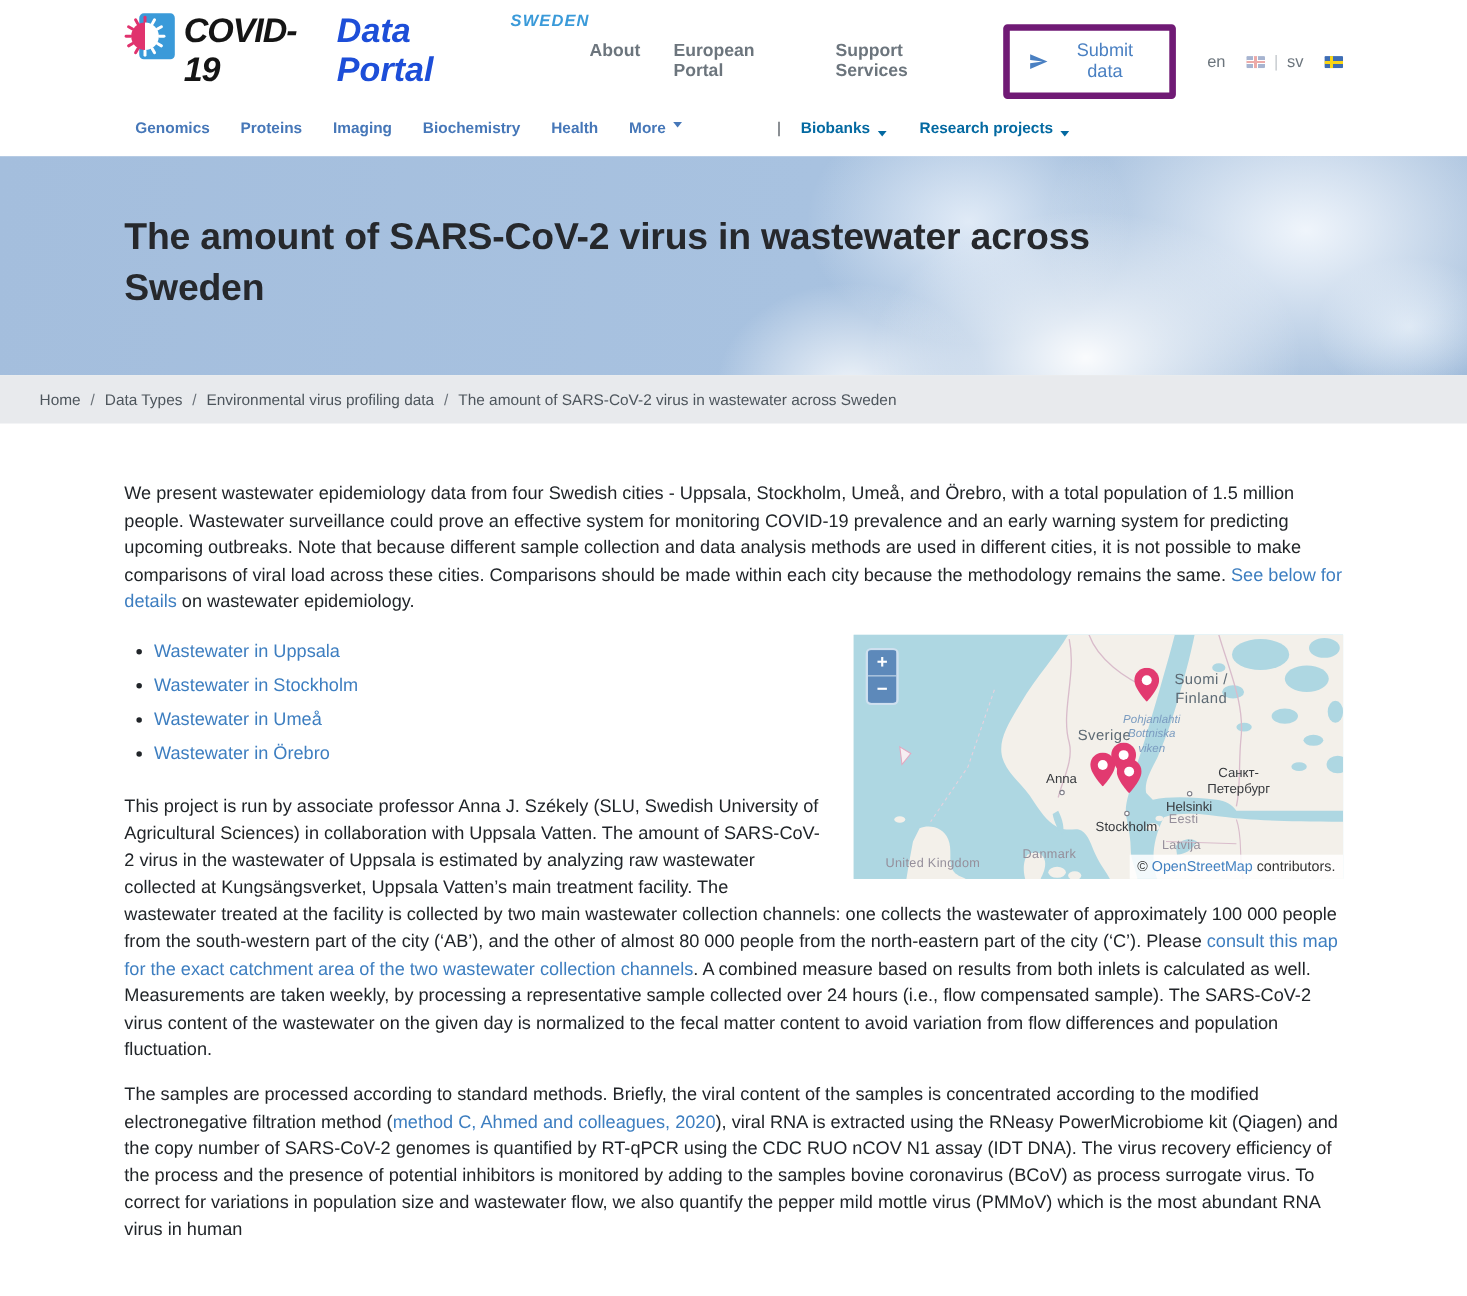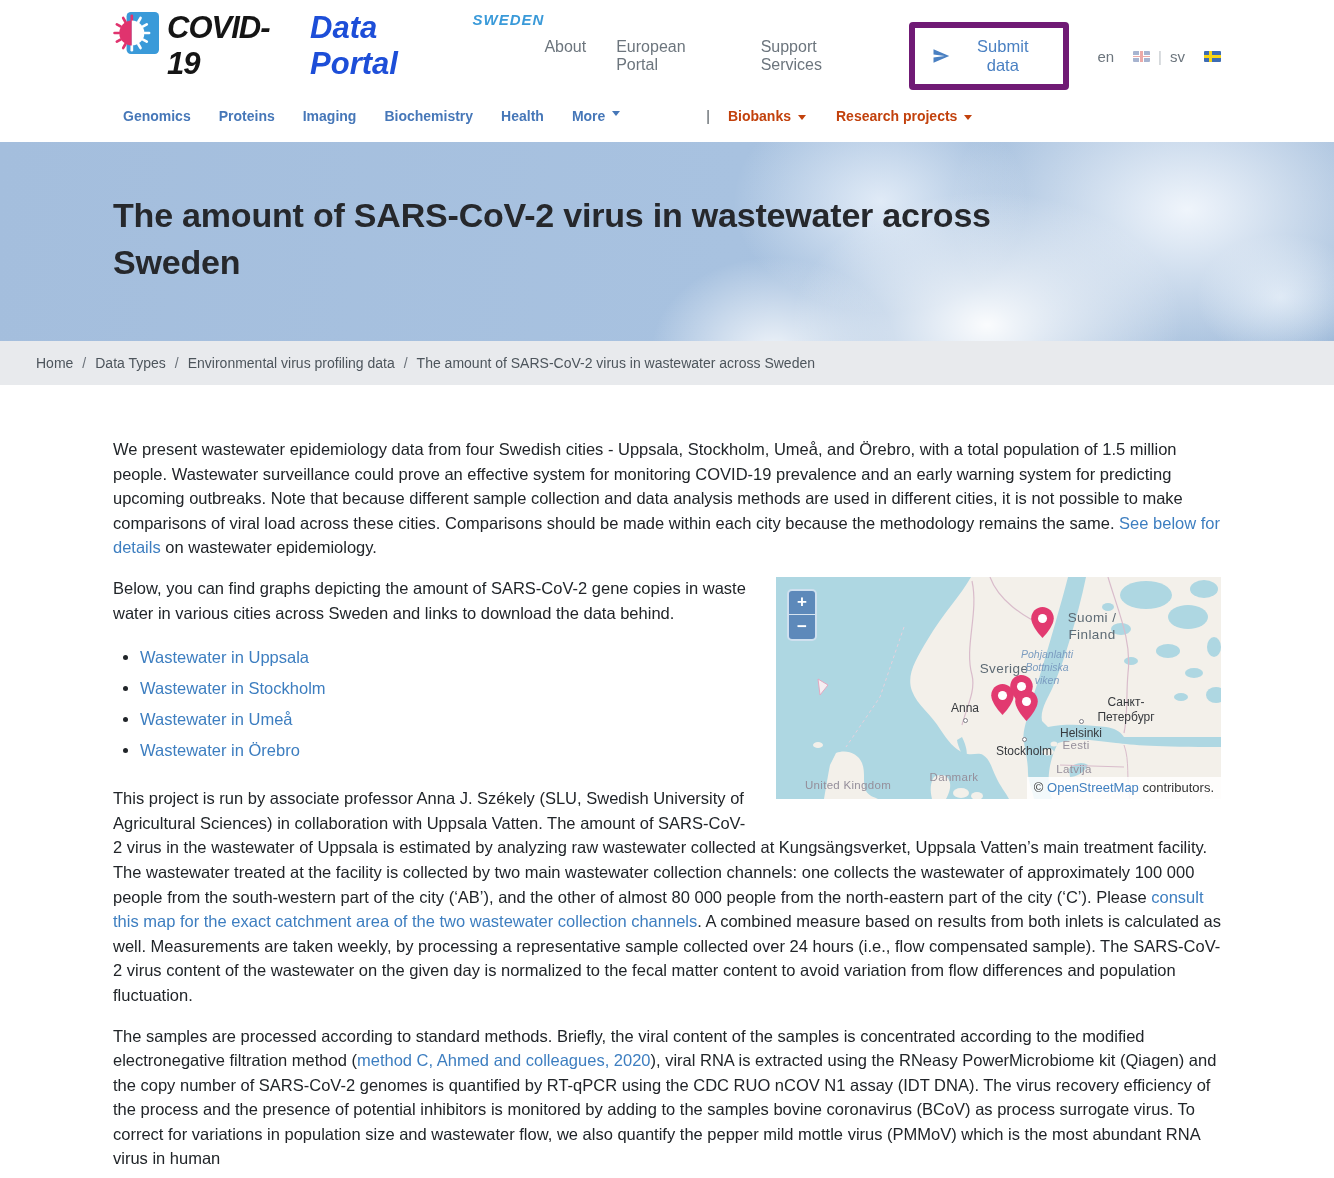--- a/index.html
+++ b/index.html
@@ -13,21 +13,21 @@
   
   .header { background:#fff; padding-top:10px; }
   .header-top { display:flex; align-items:flex-start; justify-content:space-between; height:92px; }
   .logo { display:flex; align-items:flex-start; gap:8px; cursor:pointer; }
   .logo-text { display:flex; flex-direction:row; }
   .logo-row { display:flex; align-items:baseline; gap:9px; font-style:italic; }
   .logo-covid { font-size:31px; font-weight:800; color:#151515; letter-spacing:-1px; }
   .logo-portal { font-size:31px; font-weight:700; color:#1d4ed8; }
   .logo-sweden { font-size:15px; font-weight:800; color:#3a9ad9; font-style:italic; text-align:right; letter-spacing:1px; margin-top:1px; }
   .header-right { display:flex; align-items:center; gap:28px; margin-top:12px; }
-  .top-link { color:#6c757d; font-size:16px; text-decoration:none; cursor:pointer; }
+  .top-link { color:#6c757d; font-size:16px; text-decoration:none; cursor:pointer;font-weight:bold; }
   .submit-btn { display:flex; align-items:center; gap:9px; border:6px solid #701a75; border-radius:4px;
     background:#fff; color:#4a80c2; font-size:16.5px; padding:9px 17px; cursor:pointer; font-family:inherit; }
   .lang-box { display:flex; align-items:center; gap:8px; font-size:15px; color:#6c757d; }
   .lang-item { display:flex; align-items:center; gap:19px; cursor:pointer; color:#6c757d; text-decoration:none; }
   .flag { width:17px; height:11px; display:inline-block; border-radius:1px; }
   .flag-uk {
     background:
       linear-gradient(to bottom, transparent 41%, #d64541 41%, #d64541 59%, transparent 59%),
       linear-gradient(to right, transparent 43%, #d64541 43%, #d64541 57%, transparent 57%),
       linear-gradient(to bottom, transparent 32%, #fff 32%, #fff 68%, transparent 68%),
@@ -40,21 +40,21 @@
       linear-gradient(to bottom, transparent 40%, #f9d616 40%, #f9d616 64%, transparent 64%),
       linear-gradient(to right, transparent 30%, #f9d616 30%, #f9d616 46%, transparent 46%),
       #3e6db4;
   }
   .lang-sep { color:#c3c8cd; }
 
   .header-nav { display:flex; align-items:center; padding:6px 0 18px 10px; font-size:14px; font-weight:700; }
   .nav-link-primary { color:#4677b8; text-decoration:none; margin-right:28px; cursor:pointer; }
   .nav-more { display:inline-flex; align-items:flex-start; color:#4677b8; cursor:pointer; }
   .nav-pipe { color:#495057; font-weight:400; margin-left:86px; margin-right:18px; }
-  .nav-link-secondary { display:inline-flex; align-items:center; color:#c2410c; text-decoration:none; margin-right:30px; cursor:pointer; }
+  .nav-link-secondary { display:inline-flex; align-items:flex-end; color:#0369a1; text-decoration:none; margin-right:30px; cursor:pointer; }
   .caret { width:0; height:0; border-left:4.5px solid transparent; border-right:4.5px solid transparent; border-top:5px solid currentColor; display:inline-block; margin-left:7px; margin-top:3px; }
 
   
   .hero {
     height:199px;
     background:
       radial-gradient(ellipse 280px 190px at 74% 92%, rgba(255,255,255,0.95), rgba(255,255,255,0) 70%),
       radial-gradient(ellipse 330px 230px at 89% 34%, rgba(248,251,255,0.9), rgba(255,255,255,0) 72%),
       radial-gradient(ellipse 210px 160px at 66% 30%, rgba(244,249,255,0.75), rgba(255,255,255,0) 70%),
       radial-gradient(ellipse 170px 130px at 58% 105%, rgba(255,255,255,0.8), rgba(255,255,255,0) 72%),
@@ -291,21 +291,20 @@
       </div>
     <div class="map-zoom">
       <button>+</button>
       <button>−</button>
     </div>
     <div class="map-attrib">
       <span>© </span><a>OpenStreetMap</a><span> contributors.</span>
     </div>
   </figure>
 
-  <p>Below, you can find graphs depicting the amount of SARS-CoV-2 gene copies in waste water in various cities across Sweden and links to download the data behind.</p>
 
   <ul class="city-list" id="city-links">
       <li><a class="txt-link">Wastewater in Uppsala</a></li>
       <li><a class="txt-link">Wastewater in Stockholm</a></li>
       <li><a class="txt-link">Wastewater in Umeå</a></li>
       <li><a class="txt-link">Wastewater in Örebro</a></li>
     </ul>
 
 
   <p><span>This project is run by associate professor Anna J. Székely (SLU, Swedish University of Agricultural Sciences) in collaboration with Uppsala Vatten. The amount of SARS-CoV-2 virus in the wastewater of Uppsala is estimated by analyzing raw wastewater collected at Kungsängsverket, Uppsala Vatten’s main treatment facility. The wastewater treated at the facility is collected by two main wastewater collection channels: one collects the wastewater of approximately 100 000 people from the south-western part of the city (‘AB’), and the other of almost 80 000 people from the north-eastern part of the city (‘C’). Please </span><a class="txt-link">consult this map for the exact catchment area of the two wastewater collection channels</a><span>. A combined measure based on results from both inlets is calculated as well. Measurements are taken weekly, by processing a representative sample collected over 24 hours (i.e., flow compensated sample). The SARS-CoV-2 virus content of the wastewater on the given day is normalized to the fecal matter content to avoid variation from flow differences and population fluctuation.</span></p>

